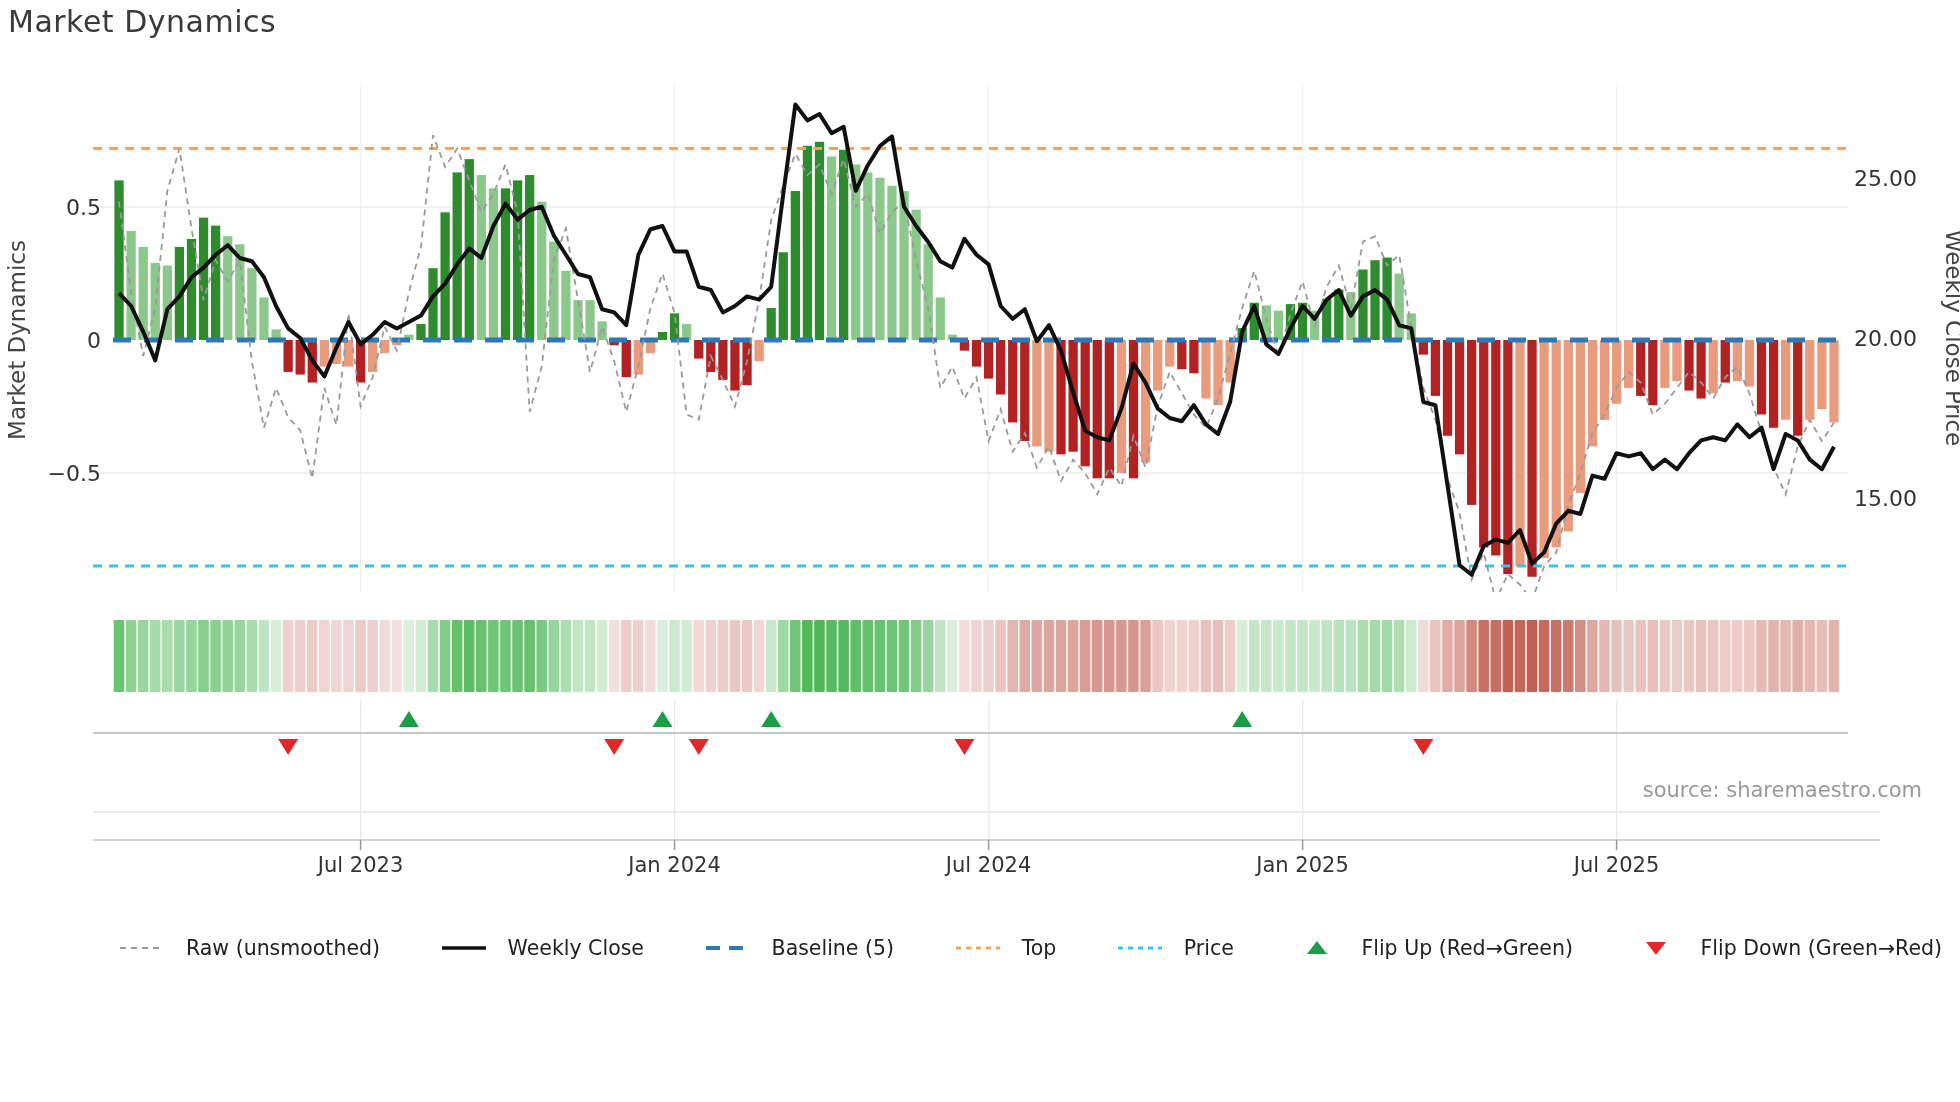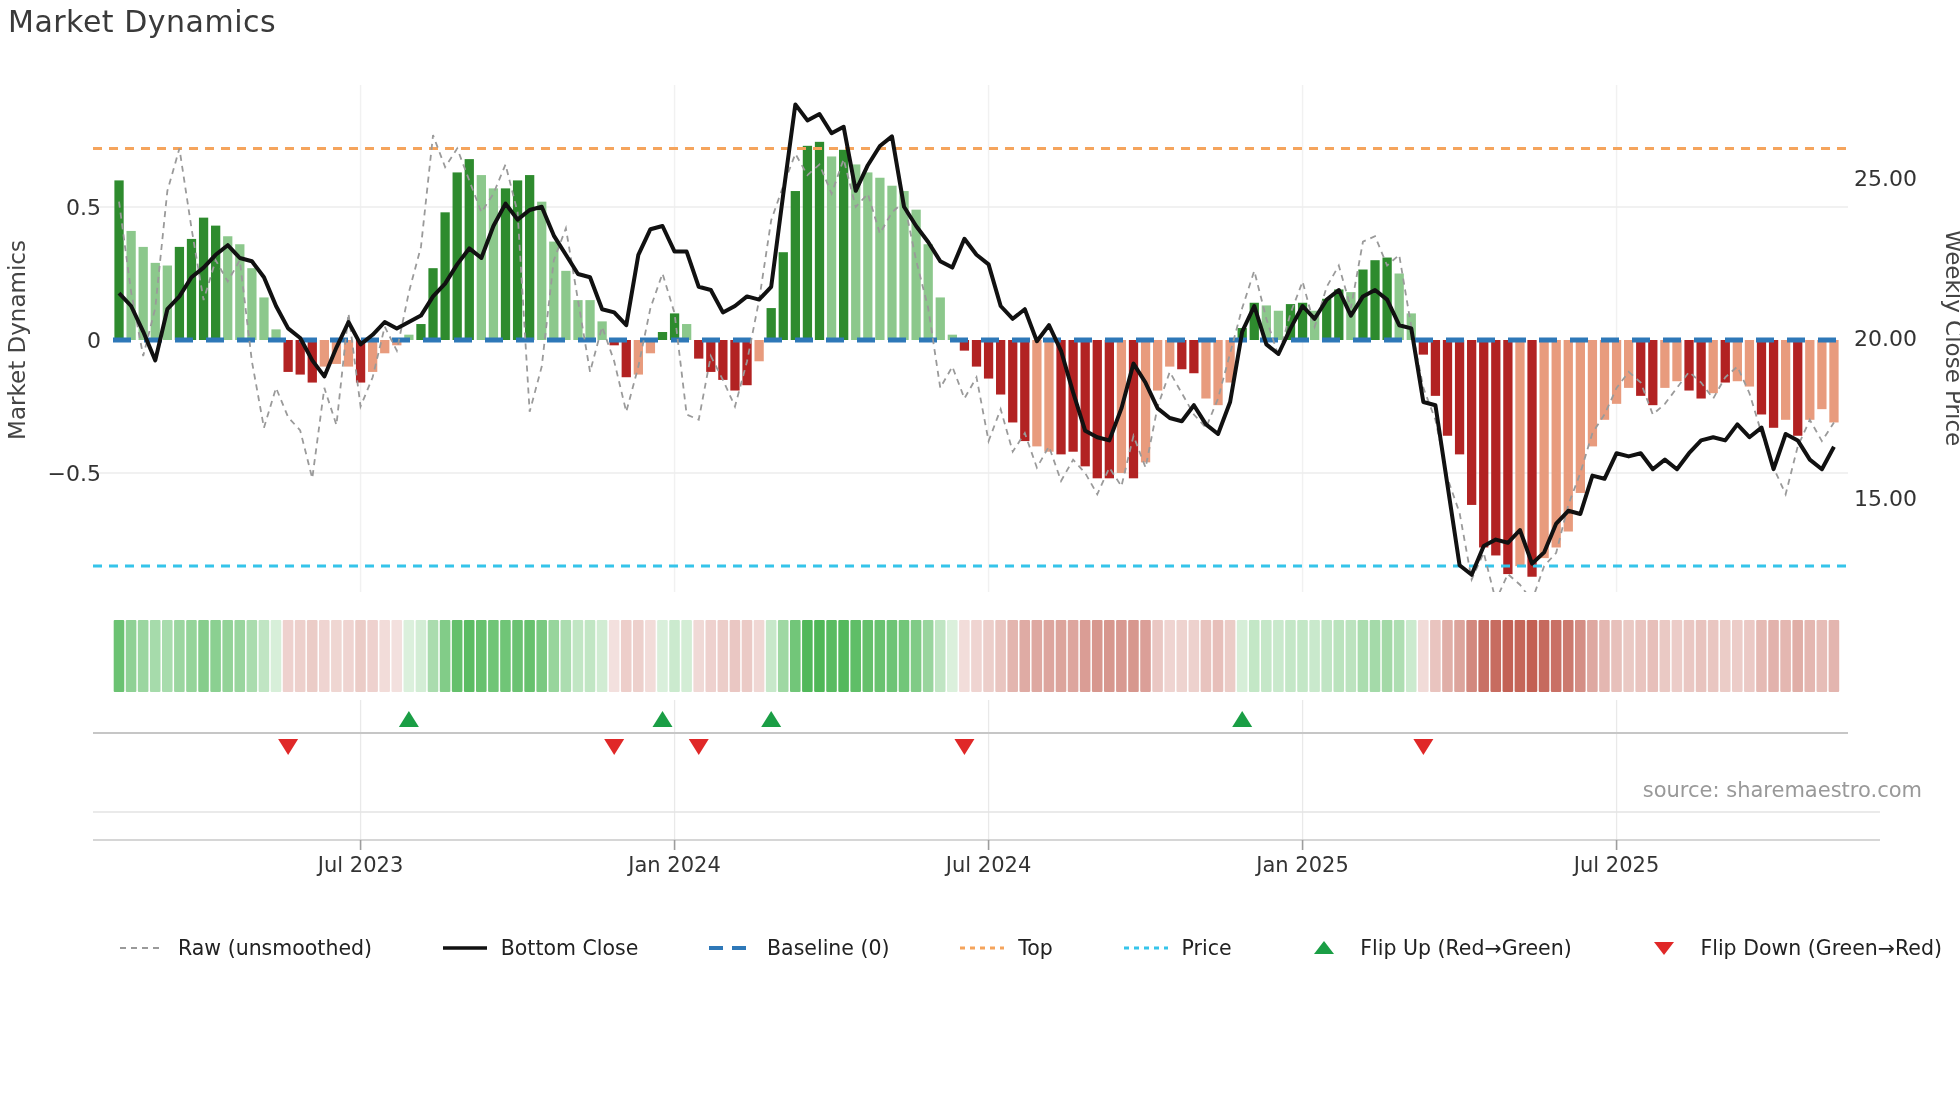--- a/index.html
+++ b/index.html
@@ -1,21 +1,21 @@
 <!DOCTYPE html>
 <html><head>
 <meta charset="utf-8">
 <style>
   html,body{margin:0;padding:0;background:#ffffff;font-family:"DejaVu Sans","Liberation Sans",sans-serif;}
   .app{position:relative;width:1960px;height:1022px;background:#ffffff;overflow:hidden;}
   .page-title{position:absolute;left:8px;top:4px;font-size:30px;color:#3a3a3a;letter-spacing:.5px;}
   .chart-wrap{position:absolute;left:0;top:0;width:1960px;height:1102px;}
   .legend-row{position:absolute;left:118px;right:18px;top:922px;height:52px;display:flex;
     justify-content:space-between;align-items:center;font-size:20.5px;color:#222;}
-  .legend-item{display:flex;align-items:center;gap:12px;white-space:nowrap;}
+  .legend-item{display:flex;align-items:center;gap:20px;white-space:nowrap;}
   .legend-item .sw{display:inline-block;line-height:0;}
 </style>
 </head>
 <body>
 
 <div class="app">
   <div class="page-title">Market Dynamics</div>
 
   <div class="chart-wrap">
     <svg id="chart" width="1960" height="1102" viewBox="0 0 1960 1102" xmlns="http://www.w3.org/2000/svg">
@@ -375,27 +375,27 @@
     <div class="legend-item">
       <span class="sw"><svg width="48" height="20">
             <line x1="2" y1="10" x2="46" y2="10" stroke="#9a9a9a" stroke-width="2.2" stroke-dasharray="6 5"></line>
           </svg></span>
       <span>Raw (unsmoothed)</span>
     </div>
     <div class="legend-item">
       <span class="sw"><svg width="48" height="20">
             <line x1="2" y1="10" x2="46" y2="10" stroke="#111111" stroke-width="3.6"></line>
           </svg></span>
-      <span>Bottom Close</span>
+      <span>Weekly Close</span>
     </div>
     <div class="legend-item">
       <span class="sw"><svg width="48" height="20">
             <line x1="2" y1="10" x2="46" y2="10" stroke="#2e78b8" stroke-width="4" stroke-dasharray="14 9"></line>
           </svg></span>
-      <span>Baseline (0)</span>
+      <span>Baseline (5)</span>
     </div>
     <div class="legend-item">
       <span class="sw"><svg width="48" height="20">
             <line x1="2" y1="10" x2="46" y2="10" stroke="#f5a45c" stroke-width="2.8" stroke-dasharray="5 5"></line>
           </svg></span>
       <span>Top</span>
     </div>
     <div class="legend-item">
       <span class="sw"><svg width="48" height="20">
             <line x1="2" y1="10" x2="46" y2="10" stroke="#35c4ea" stroke-width="2.8" stroke-dasharray="5 5"></line>

